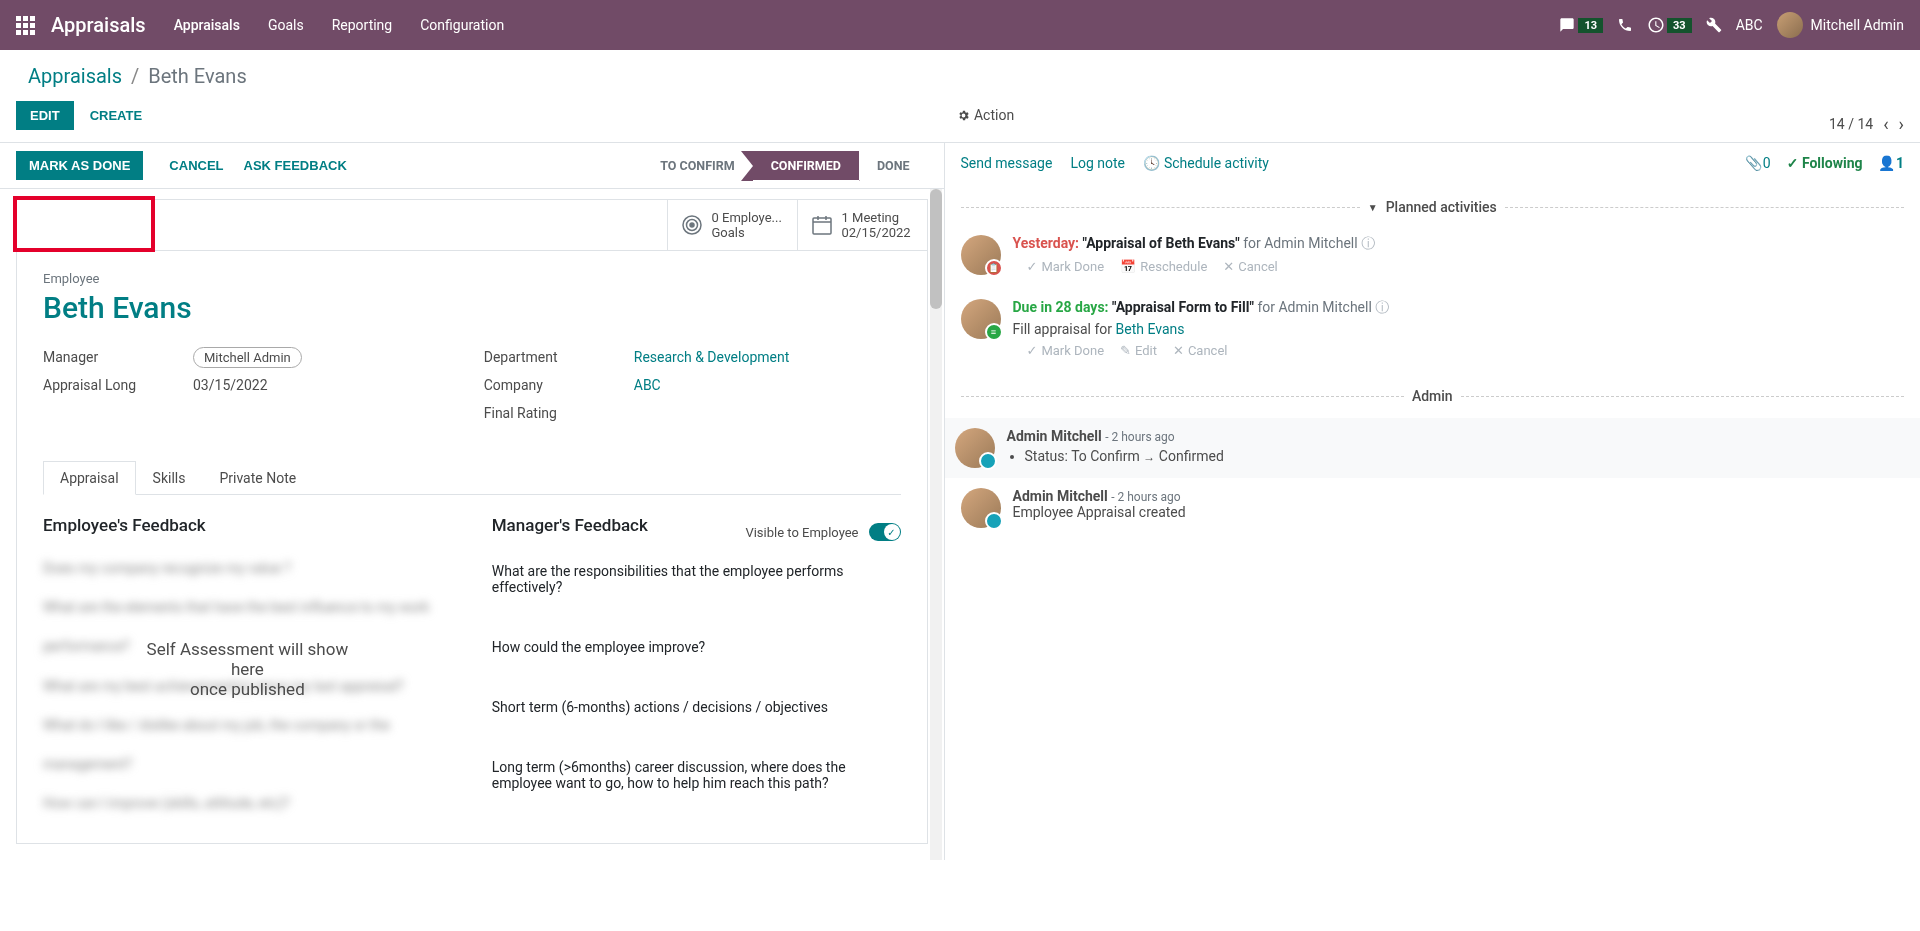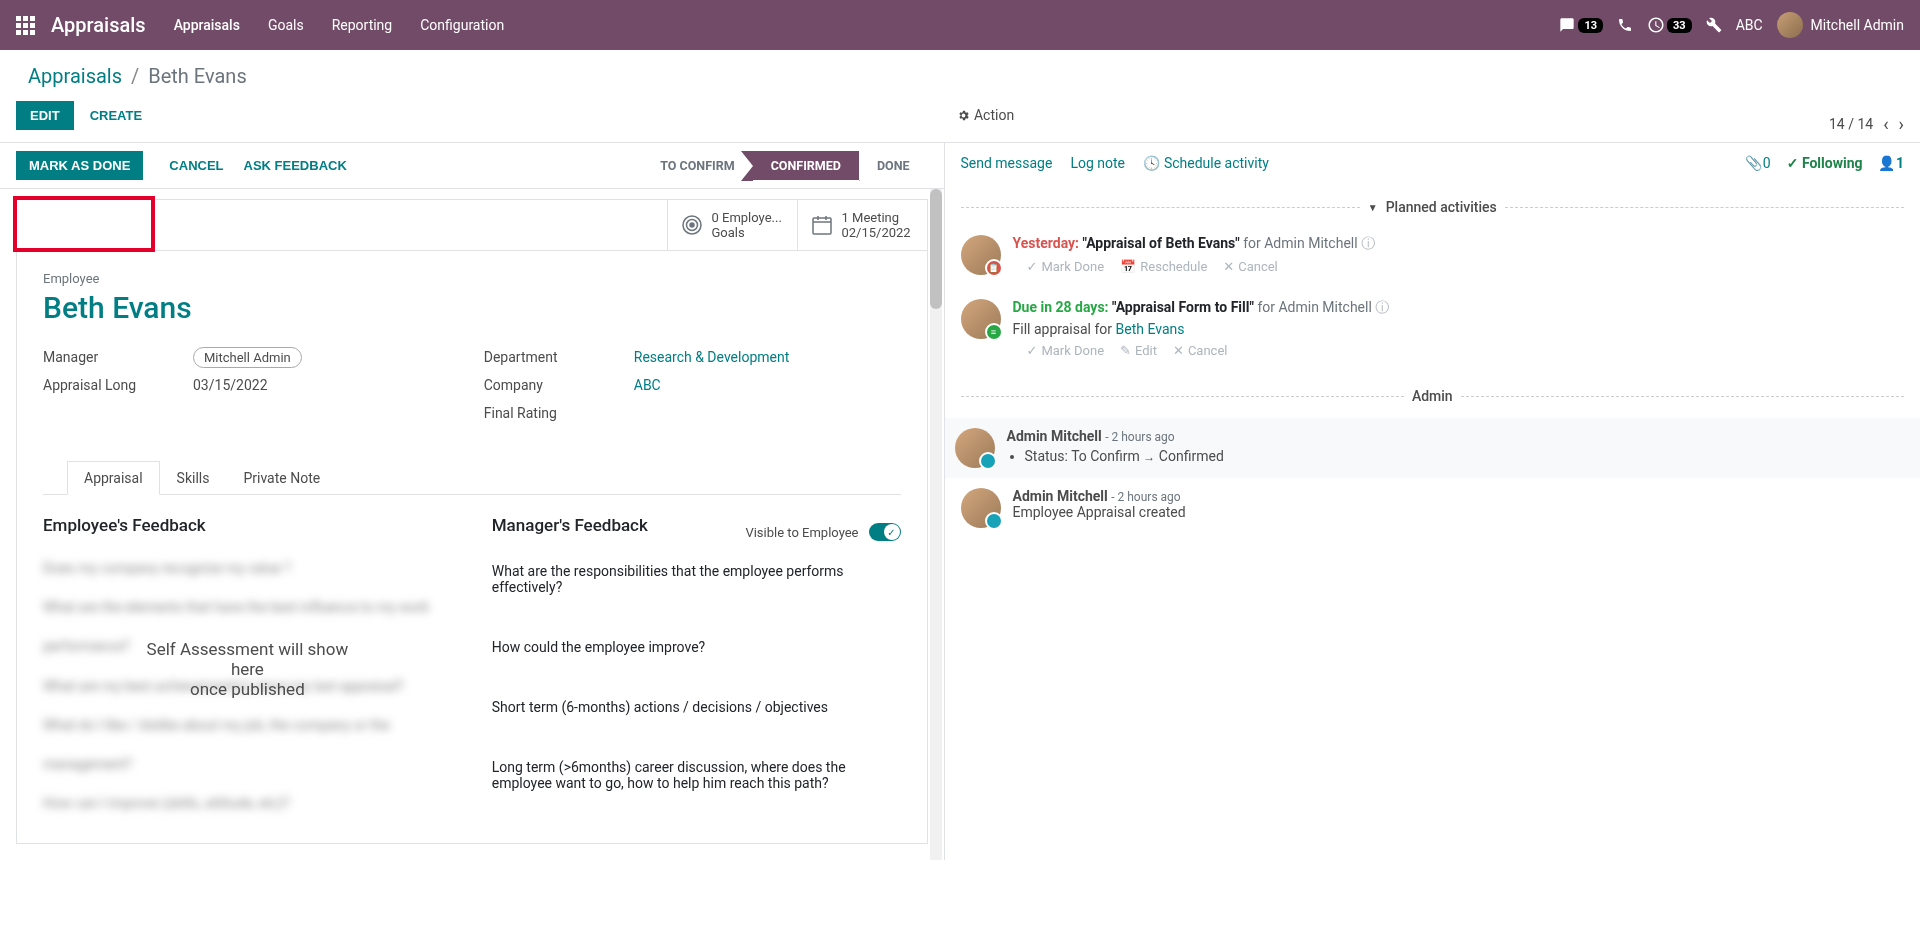--- a/index.html
+++ b/index.html
@@ -7,21 +7,21 @@
 
 .topbar { background: #714B67; color: #fff; height: 50px; display: flex; align-items: center; padding: 0 16px; }
 .apps-icon { display: grid; grid-template-columns: repeat(3, 5px); grid-template-rows: repeat(3, 5px); gap: 2px; margin-right: 16px; }
 .apps-icon span { background: #fff; width: 5px; height: 5px; }
 .app-title { font-size: 20px; font-weight: 500; margin-right: 28px; }
 .top-nav { display: flex; gap: 28px; }
 .top-nav a { color: #fff; font-size: 14px; cursor: pointer; }
 .top-nav a.active { font-weight: 500; }
 .top-right { margin-left: auto; display: flex; align-items: center; gap: 14px; }
 .icon-btn { position: relative; color: #fff; cursor: pointer; display: flex; align-items: center; }
-.badge { background: #000000; color: #fff; font-size: 11px; font-weight: bold; border-radius: 6px; padding: 1px 6px; margin-left: 2px; }
+.badge { background: #14532d; color: #fff; font-size: 11px; font-weight: bold; border-radius: 0; padding: 1px 6px; margin-left: 2px; }
 .user-block { display: flex; align-items: center; gap: 8px; cursor: pointer; }
 .avatar { width: 26px; height: 26px; border-radius: 50%; background: linear-gradient(135deg,#c89f74,#8a6d4f); }
 
 .crumbs { padding: 14px 28px 8px; font-size: 20px; }
 .crumb-link { color: #017E84; cursor: pointer; }
 .crumb-sep { color: #888; margin: 0 4px; }
 .crumb-current { color: #6c757d; }
 
 .action-row { display: flex; align-items: center; padding: 0 16px 8px; }
 .btn-primary { background: #017E84; color: #fff; border: none; padding: 7px 14px; font-weight: bold; cursor: pointer; margin-right: 16px; font-size: 13px; }
@@ -60,21 +60,21 @@
 .two-col { display: flex; gap: 24px; margin-bottom: 28px; }
 .col { flex: 1; }
 .fld { display: flex; align-items: center; margin-bottom: 12px; }
 .fld-label { width: 150px; color: #4c4c4c; font-size: 14px; }
 .fld-value { font-size: 14px; color: #4c4c4c; }
 .tag { border: 1px solid #a9a9a9; border-radius: 12px; padding: 2px 10px; font-size: 13px; color: #4c4c4c; }
 .link-val { color: #017E84; }
 
 .tabs { display: flex; border-bottom: 1px solid #dee2e6; margin-bottom: 20px; }
 .tab { padding: 8px 16px; cursor: pointer; color: #4c4c4c; border: 1px solid transparent; border-bottom: none; font-size:14px; }
-.tab.active { border-color: #dee2e6; border-bottom: 1px solid #fff; margin-bottom: -1px; background:#fff;margin-left:24px; }
+.tab.active { border-color: #dee2e6; border-bottom: 1px solid #fff; margin-bottom: -1px; background:#fff; }
 
 .feedback-cols { display: flex; gap: 40px; }
 .fcol { flex: 1; }
 .fcol h3 { font-size: 17px; font-weight: 500; color: #212529; margin-bottom: 14px; }
 .fcol-header { display: flex; justify-content: space-between; align-items: center; margin-bottom: 14px; }
 .vis-label { font-size: 13px; color: #4c4c4c; }
 .toggle { width: 32px; height: 18px; background: #017E84; border-radius: 10px; position: relative; }
 .toggle::after { content: "✓"; position: absolute; right: 1px; top: 1px; width: 16px; height: 16px; background: #fff; border-radius: 50%; font-size:10px; color:#017E84; display:flex; align-items:center; justify-content:center; }
 .blurred { filter: blur(4px); color: #888; line-height: 2.8; }
 .overlay-note { position: absolute; top: 50%; left: 50%; transform: translate(-50%,-50%); text-align: center; font-size: 17px; color: #4c4c4c; }

